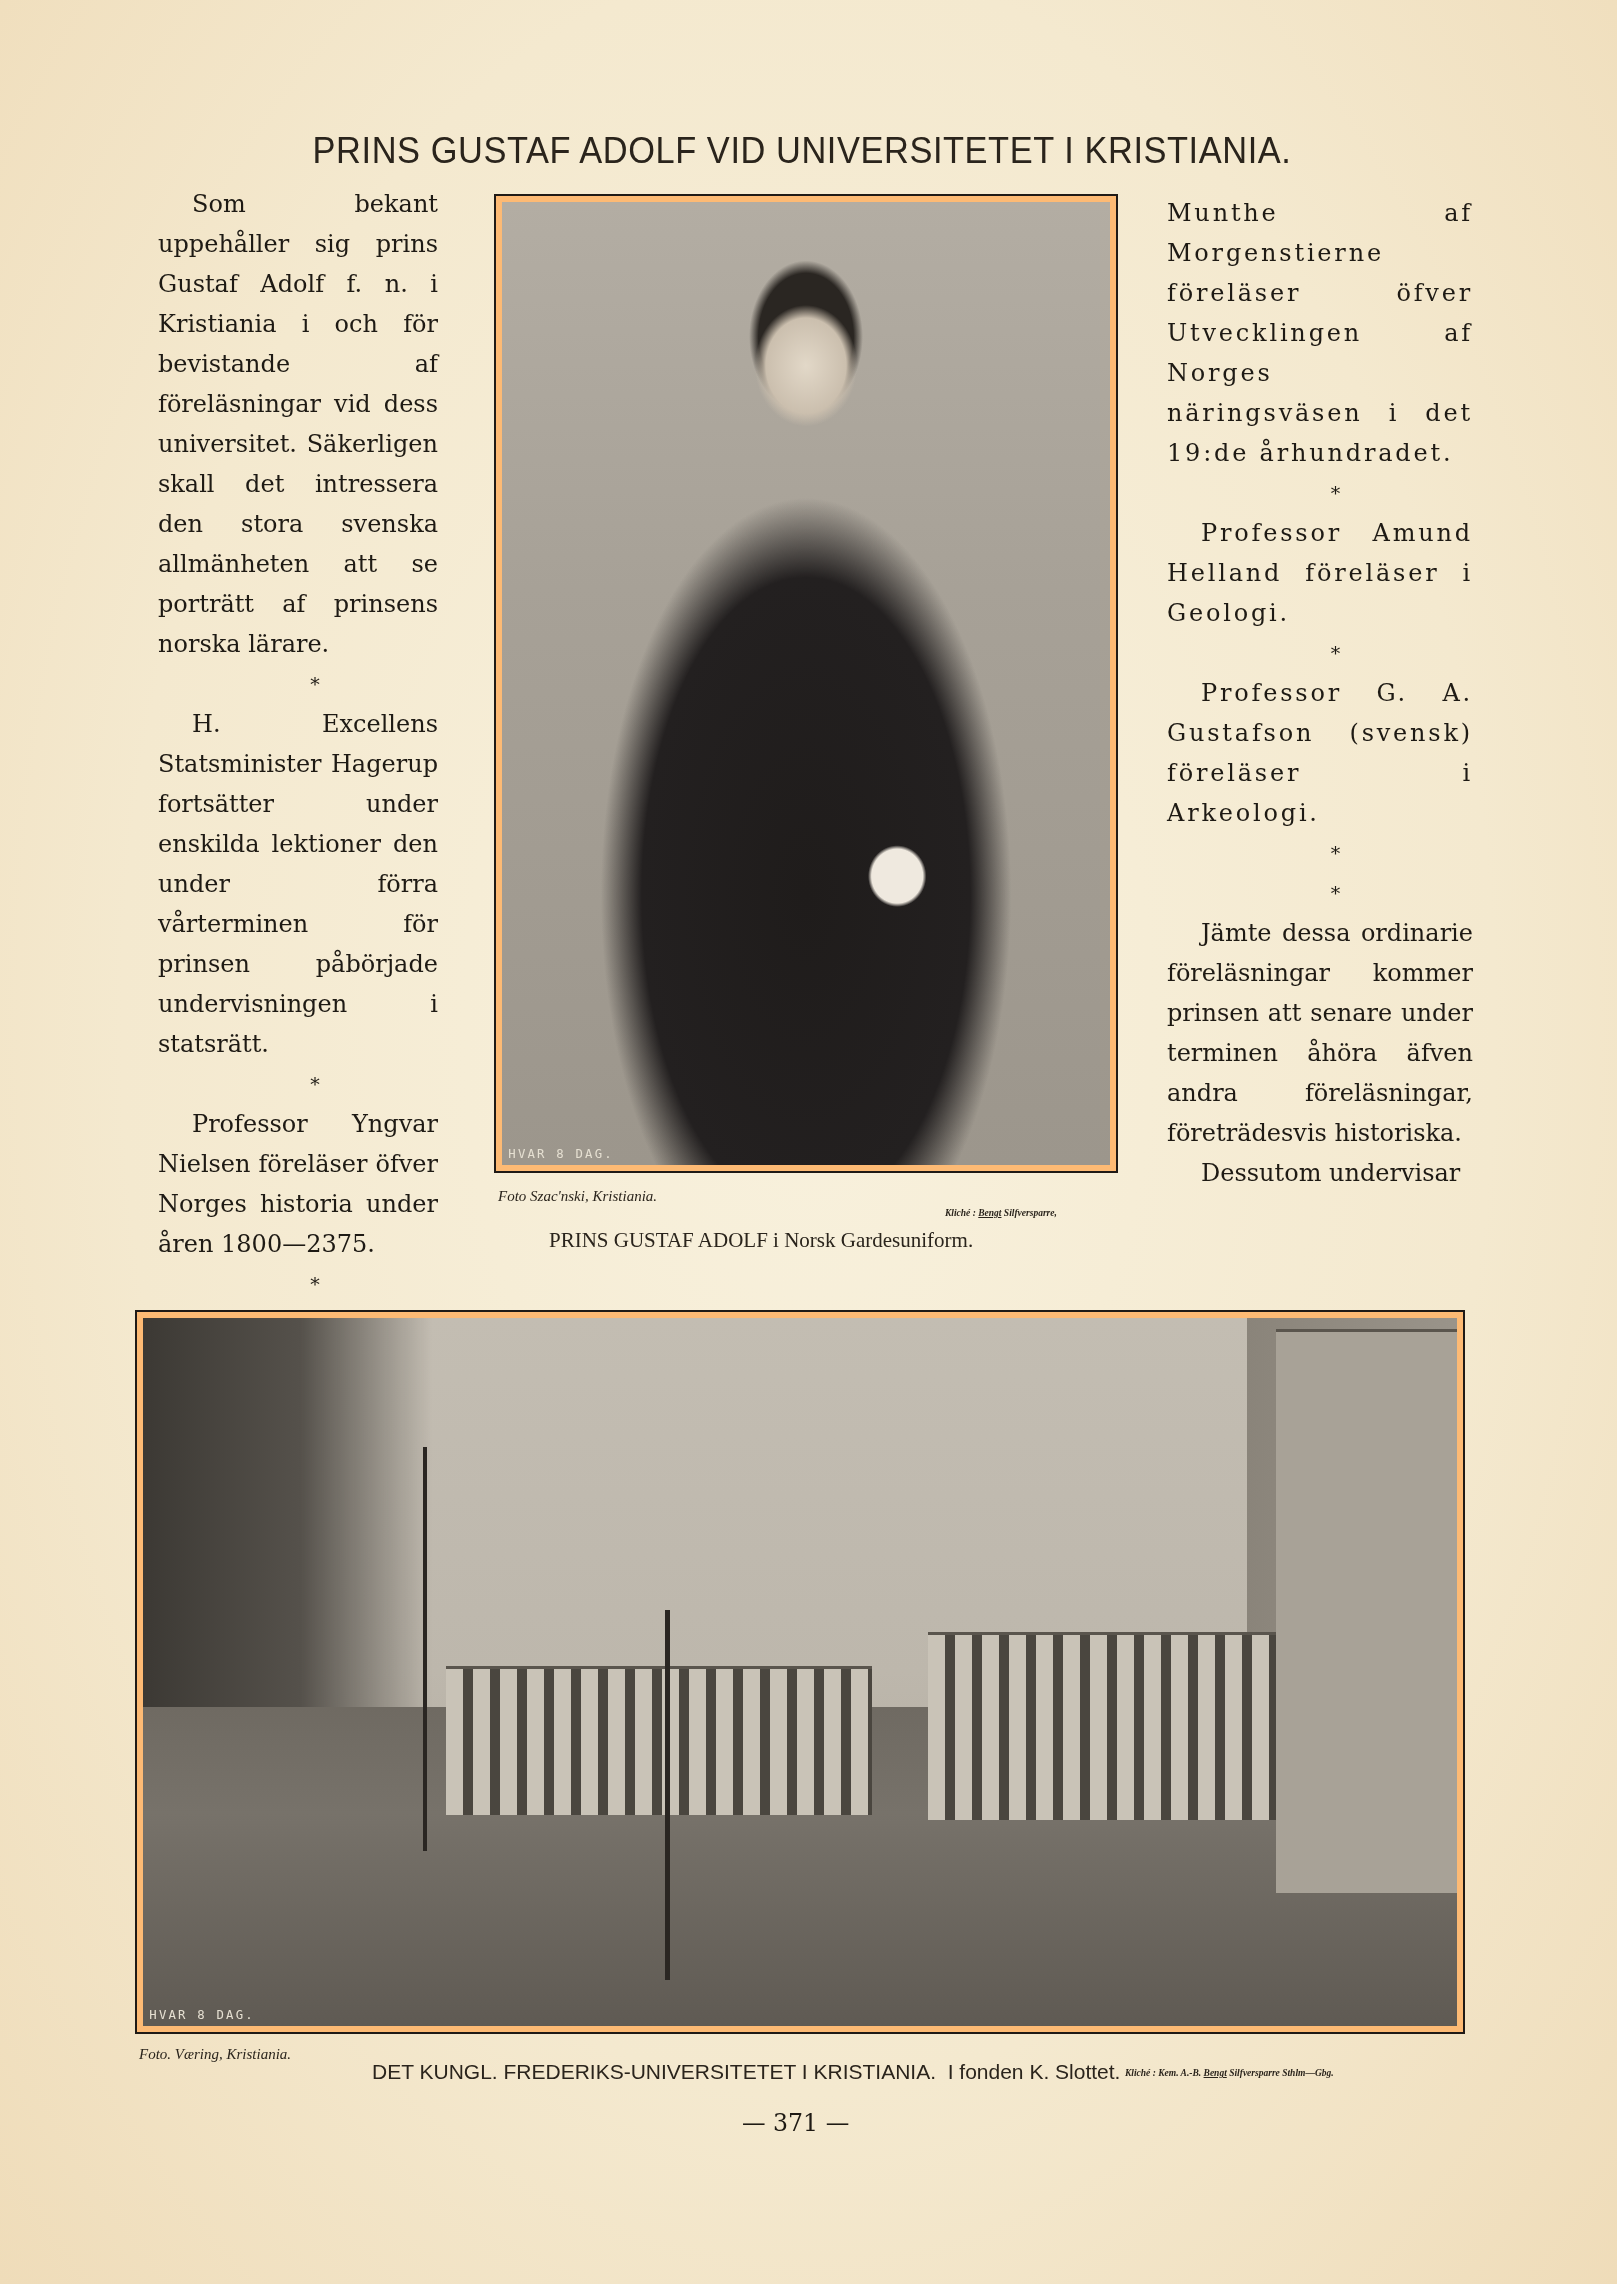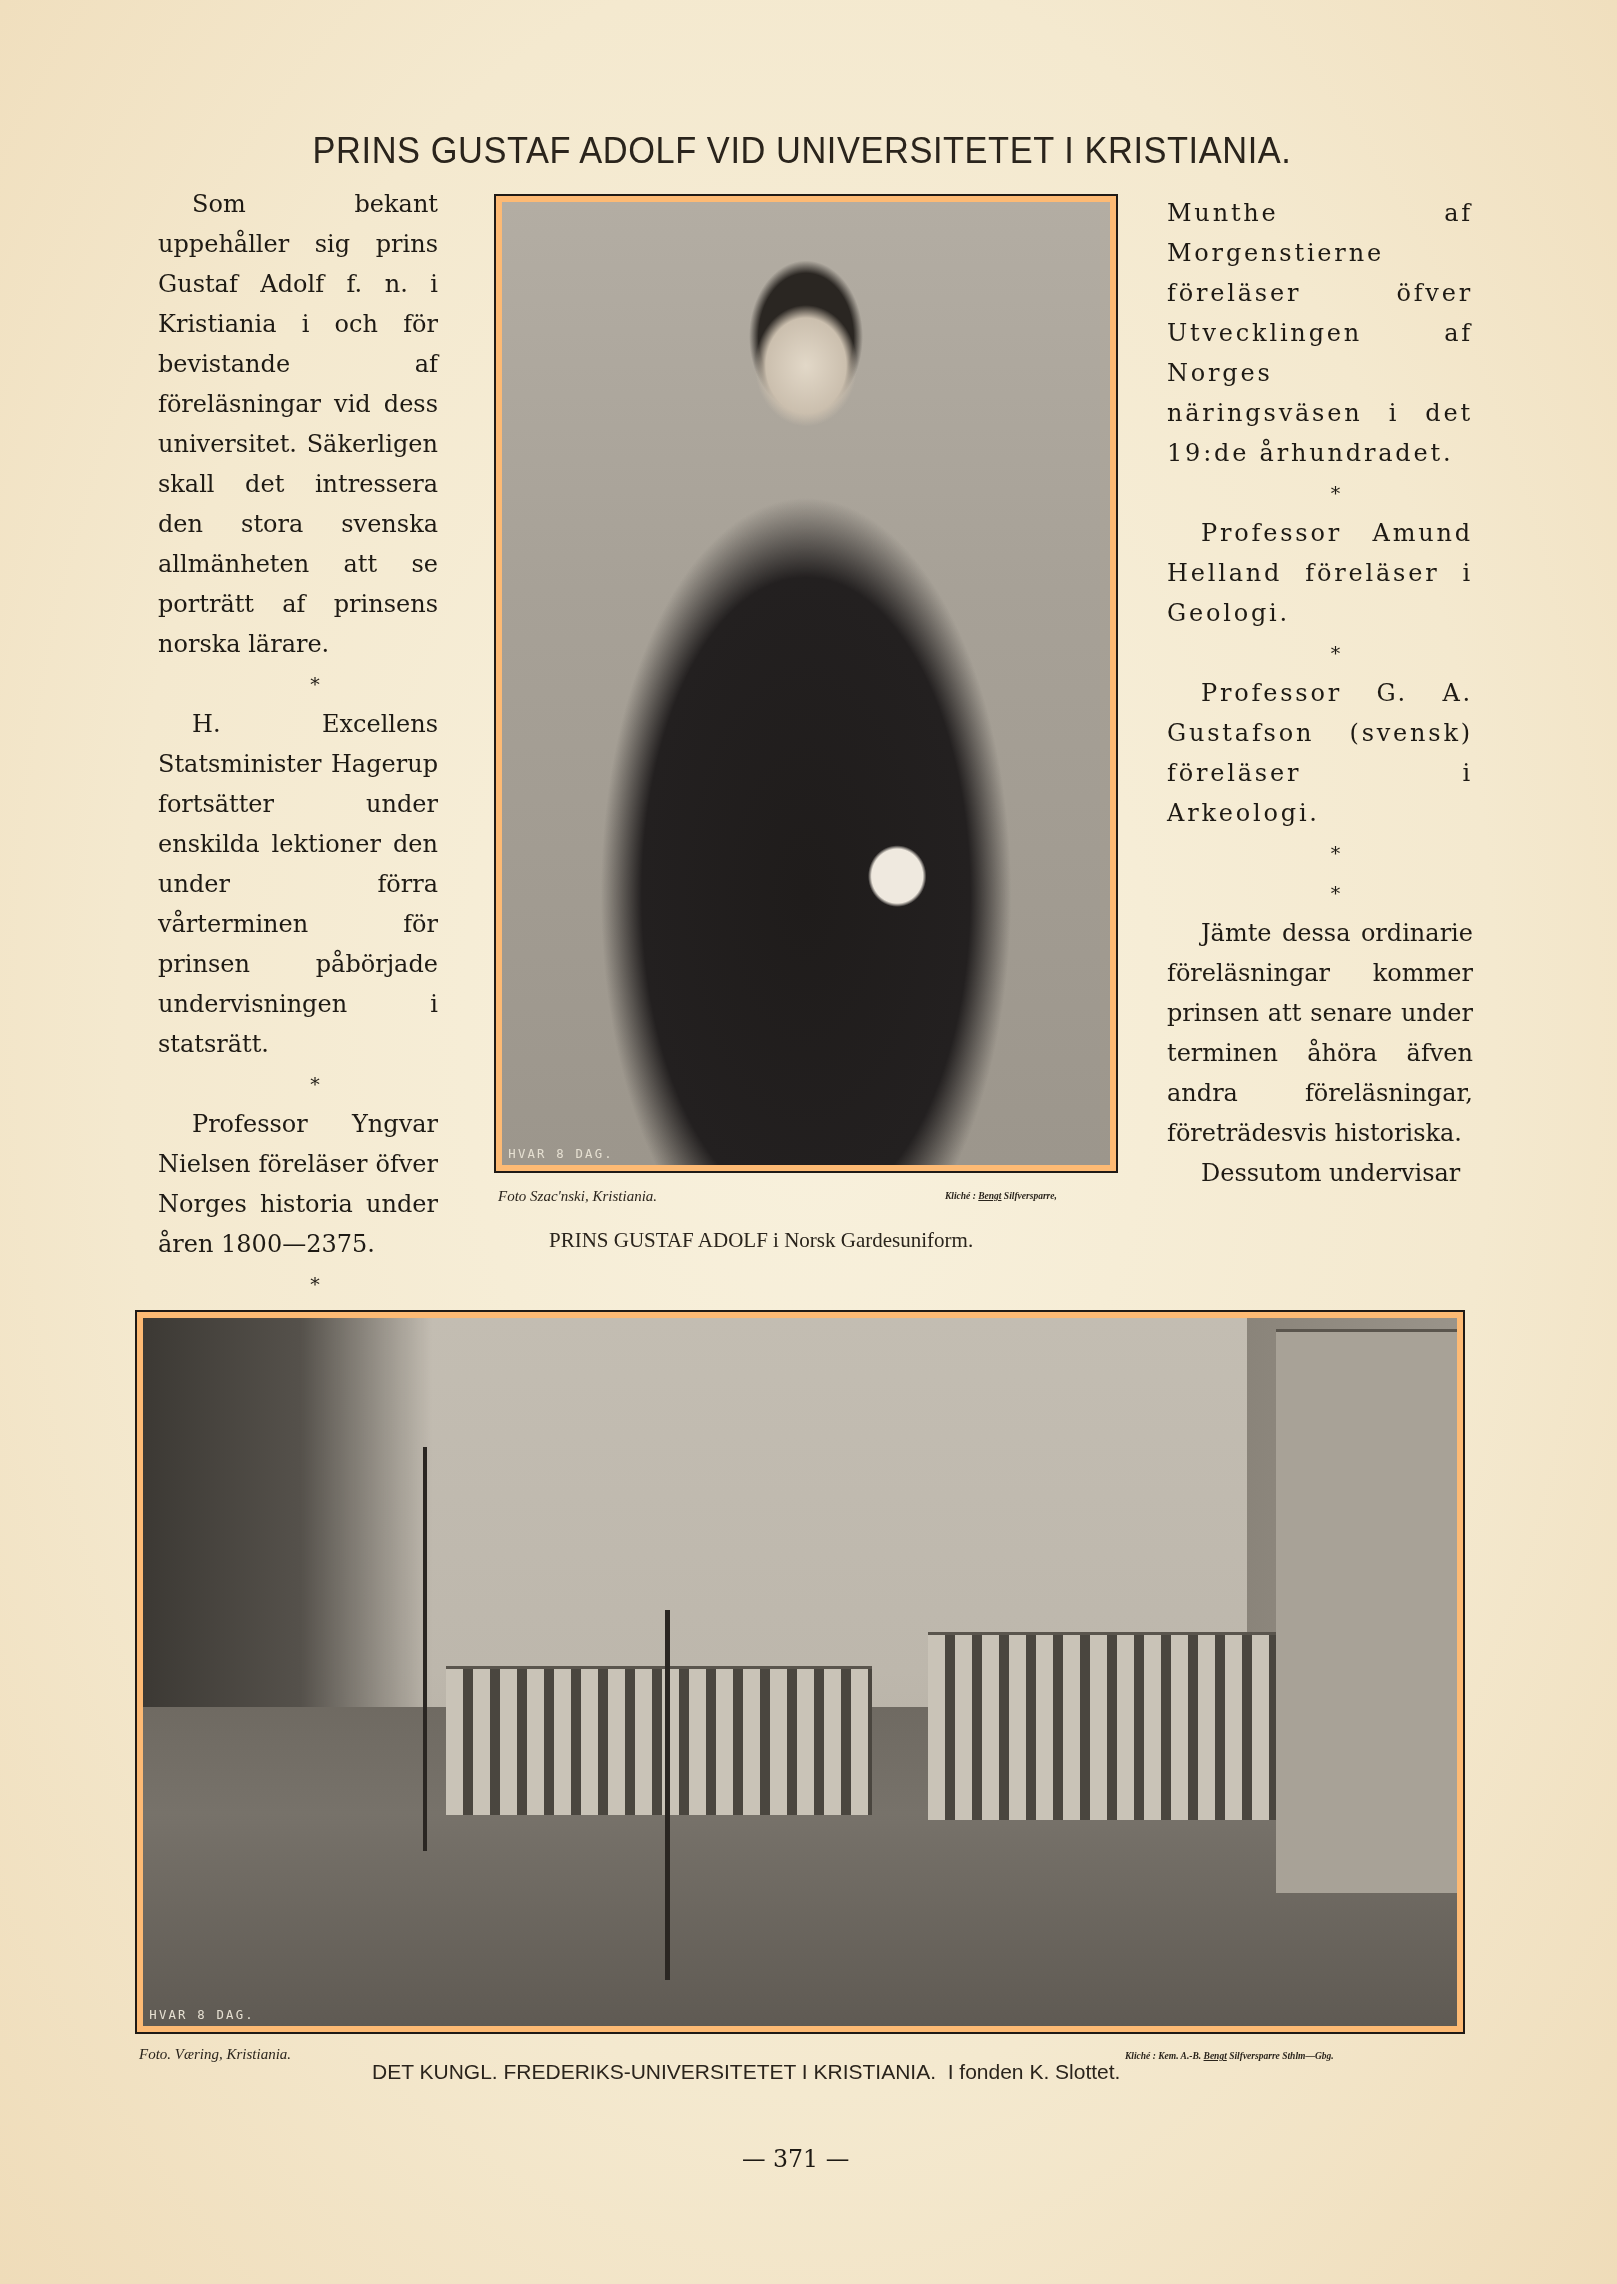--- a/index.html
+++ b/index.html
@@ -55,21 +55,21 @@
     .watermark {
       position: absolute; left: 6.7px; bottom: 4.5px;
       font-family: "DejaVu Sans Mono", monospace; font-size: 12.3px;
       color: #e6e0d2; letter-spacing: 2.2px;
     }
 
     .credit {
       font-family: "Liberation Serif", serif; font-style: italic;
       font-size: 15px; color: #2a241c;
     }
-    .credit-small { font-size: 9.5px; font-weight: bold; }
+    .credit-small { font-size: 9.5px; font-weight: bold; margin-top: 17px; }
     .credit u { text-decoration: underline; }
     .caption {
       font-family: "Liberation Sans", sans-serif; font-size: 21px;
       color: #2a241c; white-space: nowrap;
     }
     .page-number { font-size: 23.6px; color: #1e1a14; }
   </style>
 </head>
 <body>
 
@@ -117,14 +117,14 @@
     <div class="abs" style="left:280px; top:129px; width:4.5px; height:404px; background:#2a2622;"></div>
     <span class="watermark">HVAR 8 DAG.</span>
   </div>
 </div>
 <div class="abs credit" style="left:139px; top:2046px;">Foto. Væring, Kristiania.</div>
 <div class="abs credit credit-small" style="left:1125px; top:2051px;">
   <span>Kliché : Kem. A.-B. </span><u>Bengt</u><span> Silfversparre Sthlm—Gbg.</span>
 </div>
 <div class="abs caption" style="left:372px; top:2060px; white-space:pre;">DET KUNGL. FREDERIKS-UNIVERSITETET I KRISTIANIA.  I fonden K. Slottet.</div>
 
-<div class="abs page-number" style="left:742px; top:2109px;margin-top:36px;">— 371 —</div>
+<div class="abs page-number" style="left:742px; top:2109px;">— 371 —</div>
 
 
 </body></html>

